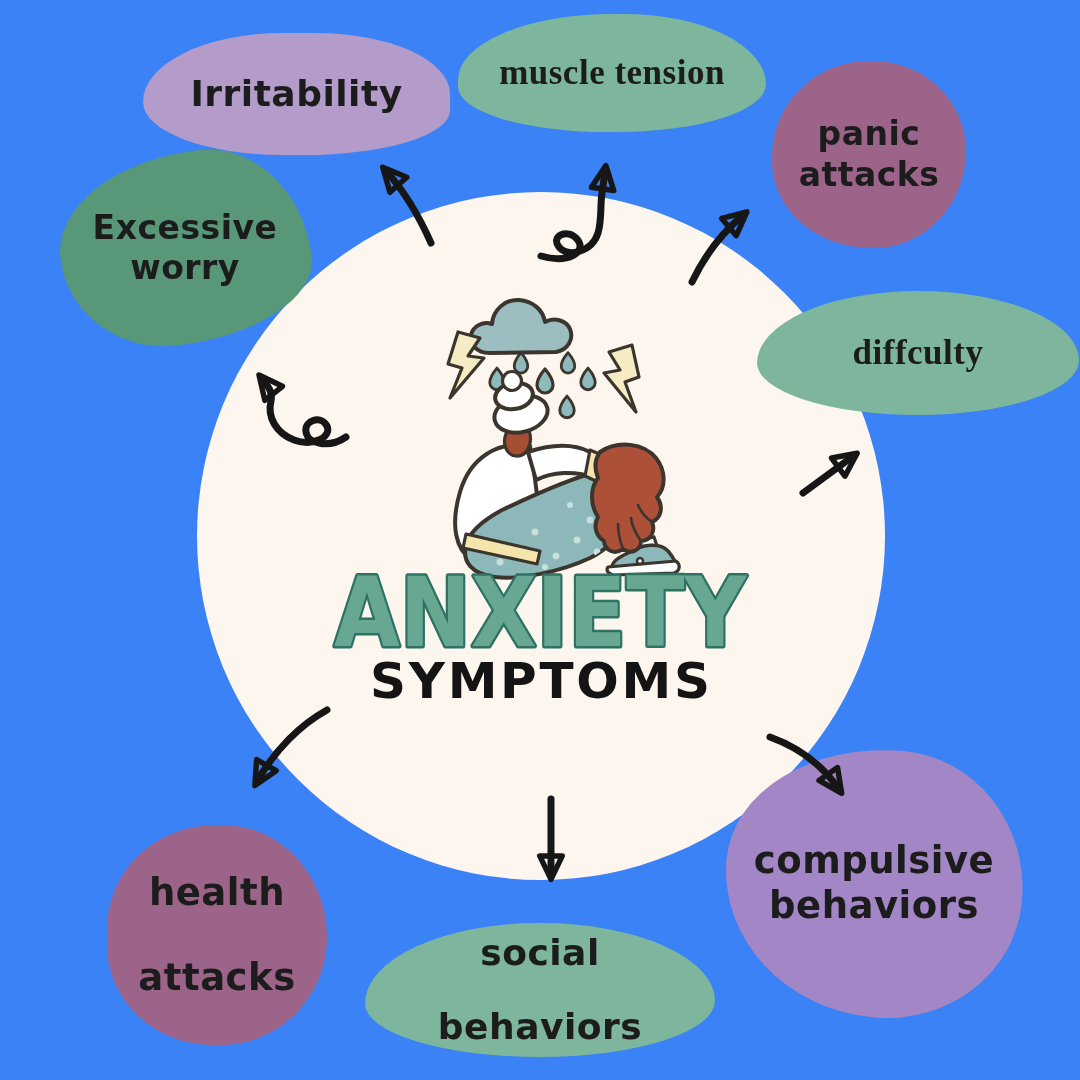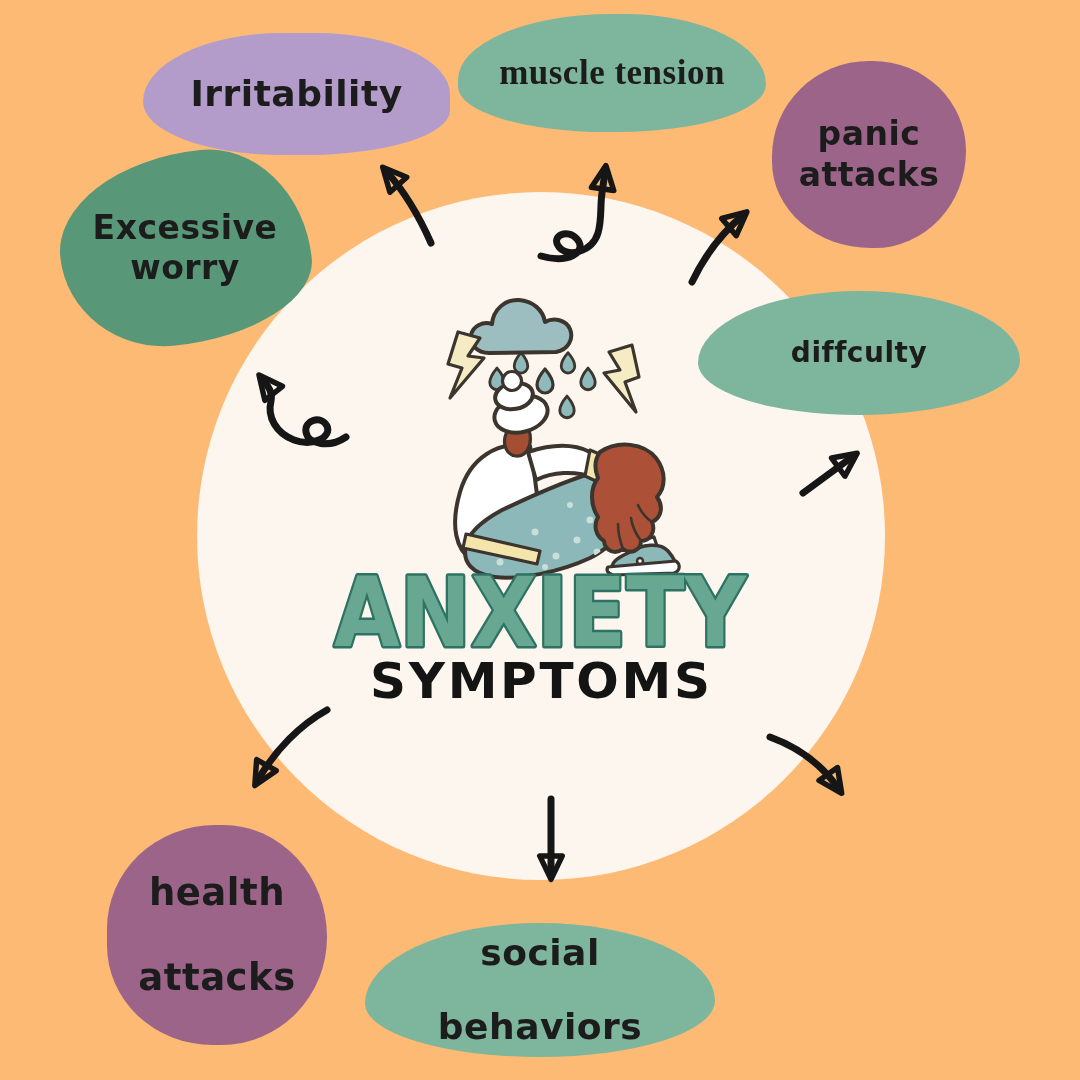--- a/index.html
+++ b/index.html
@@ -1,19 +1,19 @@
 <!DOCTYPE html>
 <html><head>
 <meta charset="utf-8">
 <style>
   html,body{margin:0;padding:0;}
   .canvas{
     position:relative;
     width:1080px;height:1080px;
-    background:#fdba74;
+    background:#3b82f6;
     overflow:hidden;
     font-family:"DejaVu Sans",sans-serif;
   }
   .circle{
     position:absolute;left:197px;top:192px;width:688px;height:688px;
     border-radius:50%;background:#fcf6ee;z-index:1;
   }
   .blob{
     position:absolute;z-index:2;
     display:flex;flex-direction:column;align-items:center;justify-content:center;
@@ -23,21 +23,21 @@
   .blob::before{
     content:"";position:absolute;inset:0;z-index:-1;
     background:var(--bg);border-radius:var(--br);
     transform:rotate(var(--rot,0deg));
   }
   .blob span{display:block;}
   #b-irr{left:143px;top:33px;width:307px;height:122px;--bg:#b49cca;--br:50% 48% 52% 50% / 62% 55% 40% 48%;font-size:36px;}
   #b-mus{left:458px;top:14px;width:308px;height:118px;--bg:#7db69c;--br:52% 48% 50% 50% / 58% 62% 42% 40%;font-size:35px;font-family:Liberation Serif, serif;}
   #b-pan{left:772px;top:61px;width:194px;height:187px;--bg:#9d6489;--br:51% 49% 48% 52% / 52% 49% 53% 47%;font-size:33px;}
   #b-exc{left:60px;top:152px;width:250px;height:192px;--bg:#589879;--br:60% 40% 58% 42% / 48% 62% 38% 52%;--rot:-6deg;font-size:33px;}
-  #b-dif{left:698px;top:291px;width:322px;height:124px;--bg:#7db69c;--br:50% 50% 50% 50% / 58% 56% 44% 42%;font-size:28px;}
+  #b-dif{left:757px;top:291px;width:322px;height:124px;--bg:#7db69c;--br:50% 50% 50% 50% / 58% 56% 44% 42%;font-size:35px;font-family:Liberation Serif, serif;}
   #b-hea{left:107px;top:825px;width:220px;height:220px;--bg:#9d6489;--br:51% 49% 50% 50% / 49% 53% 51% 47%;font-size:37px;gap:40px;}
   #b-soc{left:365px;top:923px;width:350px;height:134px;--bg:#7db69c;--br:50% 50% 50% 50% / 60% 58% 42% 40%;font-size:36px;gap:30px;}
   #b-com{left:725px;top:749px;width:298px;height:268px;--bg:#a386c5;--br:56% 44% 46% 54% / 46% 52% 48% 54%;--rot:5deg;font-size:37px;}
   .illu{position:absolute;left:390px;top:282px;z-index:3;}
   .title-svg{position:absolute;left:300px;top:566px;z-index:3;}
   .arrows{position:absolute;left:0;top:0;z-index:4;pointer-events:none;}
 </style>
 </head>
 <body>
 
@@ -61,20 +61,24 @@
   </div>
   <div class="blob" id="b-dif">
     <span>diffculty</span>
   </div>
   <div class="blob" id="b-hea">
     <span>health</span>
     <span>attacks</span>
   </div>
   <div class="blob" id="b-soc">
     <span>social</span>
+    <span>behaviors</span>
+  </div>
+  <div class="blob" id="b-com">
+    <span>compulsive</span>
     <span>behaviors</span>
   </div>
 
   <svg class="illu" width="300" height="300" viewBox="390 282 300 300">
     <g stroke="#3c352e" stroke-width="4" stroke-linejoin="round" stroke-linecap="round">
 
       <path fill="#9cbec1" d="M 489 353 C 477 353 469 344 471 335 C 473 326 483 321 492 324 C 493 310 505 299 519 300 C 533 301 543 310 545 322 C 554 317 566 320 570 329 C 574 339 568 350 556 352 Z"></path>
 
       <g fill="#8fbabc" stroke-width="3.2">
         <path transform="translate(497,378) scale(0.9)" d="M 0 -11 C 6 -4 8 0 8 5 A 8 8 0 1 1 -8 5 C -8 0 -6 -4 0 -11 Z"></path>

